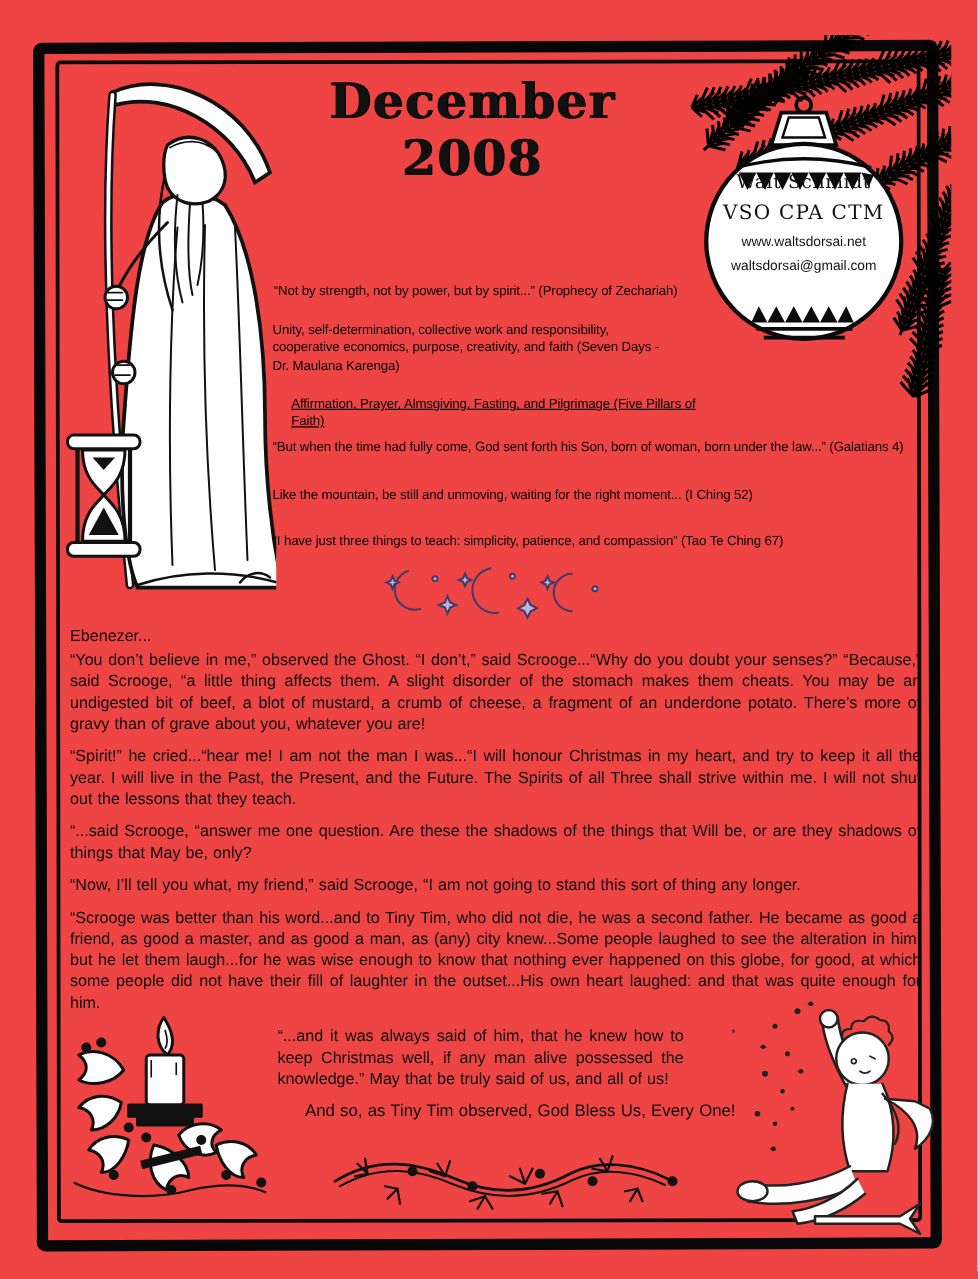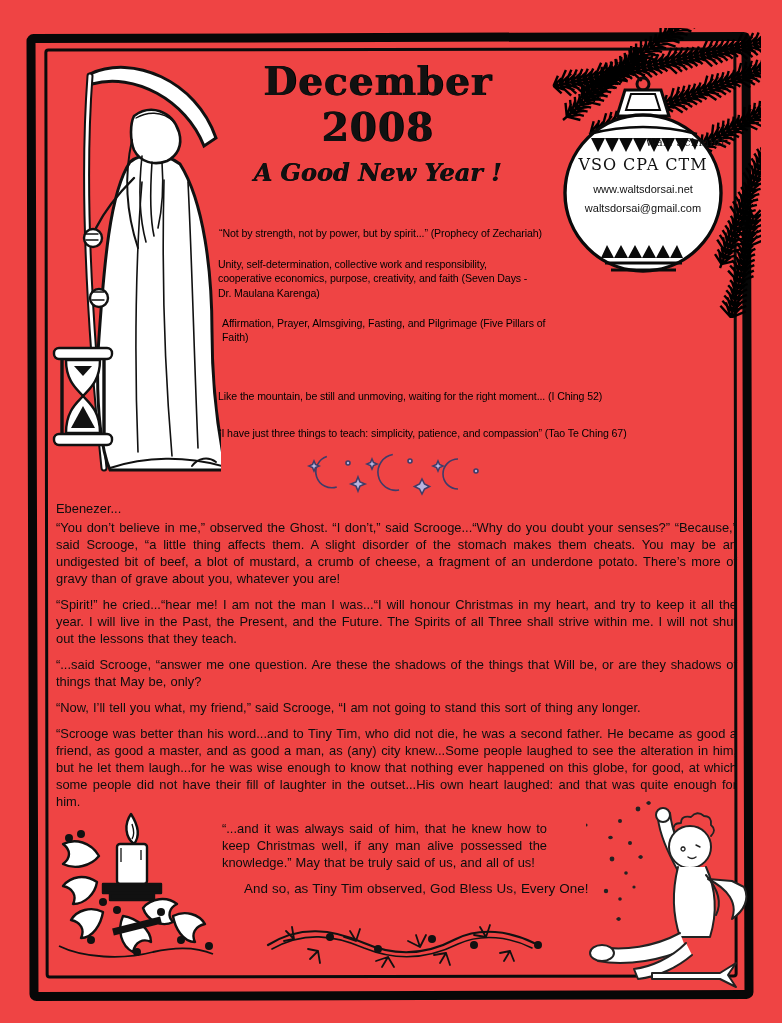--- a/index.html
+++ b/index.html
@@ -16,29 +16,29 @@
   .nl-title{font-family:"DejaVu Serif",serif;font-weight:bold;font-size:39px;
             letter-spacing:1px;text-shadow:1px 0 #000;margin:0 0 6px 0;}
   .nl-sub{font-family:"DejaVu Serif",serif;font-style:italic;font-weight:bold;
           font-size:24px;line-height:1.45;text-shadow:0.5px 0 #000;}
   .nl-holidays{font-family:"DejaVu Serif",serif;font-style:italic;font-weight:bold;
                font-size:14.5px;margin-top:7px;letter-spacing:0.5px;word-spacing:5px;}
   
   .pine-wrap{position:absolute;left:535px;top:28px;width:226px;height:290px;}
   .pine-wrap svg{position:absolute;left:0;top:0;}
   .ornament-text{position:absolute;left:560px;top:136px;width:166px;text-align:center;}
-  .orn-name{font-family:"DejaVu Serif",serif;font-size:11px;letter-spacing:0.5px;text-align:right;}
+  .orn-name{font-family:"DejaVu Serif",serif;font-size:15px;letter-spacing:0.5px;}
   .orn-cred{font-family:"DejaVu Serif",serif;font-size:16px;letter-spacing:1px;margin-top:6px;}
   .orn-web{font-size:11px;margin-top:9px;}
   .orn-mail{font-size:11px;margin-top:7px;}
   
   .quote{position:absolute;font-size:10.6px;line-height:1.35;letter-spacing:-0.1px;color:#000;}
   .q1{left:219px;top:226px;width:345px;}
   .q2{left:218px;top:257px;width:312px;}
-  .q3{left:222px;top:316px;width:350px;}
+  .q3{left:233px;top:316px;width:350px;text-decoration:underline;}
   .q4{left:218px;top:351px;width:540px;}
   .q5{left:218px;top:389px;width:460px;}
   .q6{left:218px;top:426px;width:460px;}
   
   .moon-divider{position:absolute;left:298px;top:449px;width:190px;height:48px;}
   
   .story{position:absolute;left:56px;top:500px;width:681px;font-size:12.9px;
          line-height:1.32;word-spacing:0.5px;color:#0d0d0d;}
   .story p{margin:0 0 9px 0;text-align:justify;}
   .story .salutation{text-align:left;margin-bottom:2px;}
@@ -97,21 +97,20 @@
         <path d="M16,12 C16,34 28,42 33,48 C38,42 50,34 50,12 Z"></path>
         <path d="M16,85 C16,62 28,54 33,48 C38,54 50,62 50,85 Z"></path>
         <path d="M21,80 L33,58 L45,80 Z" fill="#111" stroke="none"></path>
         <path d="M24,18 h18 l-9,10 z" fill="#111" stroke="none"></path>
       </g>
     </svg>
   </div>
 
   <div class="title-block">
     <div class="nl-title">December 2008</div>
-    <div class="nl-sub">A Good New Year !</div>
   </div>
 
   <div class="pine-wrap">
     <svg id="pine-svg" width="226" height="290" viewBox="0 0 226 290">
         <path d="M230,14L18,58M230.0,14.0l10.4,3.7M230.0,14.0l8.0,-7.5M230.0,14.0l8.1,7.5M230.0,14.0l4.4,-10.1M224.1,15.2l11.3,4.1M224.1,15.2l8.7,-8.2M224.1,15.2l8.8,8.1M224.1,15.2l4.9,-11.0M218.3,16.4l12.2,4.4M218.3,16.4l9.5,-8.9M218.3,16.4l9.6,8.8M218.3,16.4l5.3,-11.9M212.4,17.7l13.2,4.7M212.4,17.7l10.2,-9.6M212.4,17.7l10.3,9.5M212.4,17.7l5.7,-12.8M206.5,18.9l14.1,5.1M206.5,18.9l10.9,-10.3M206.5,18.9l11.0,10.2M206.5,18.9l6.1,-13.7M200.6,20.1l15.1,5.4M200.6,20.1l11.7,-11.0M200.6,20.1l11.8,10.9M200.6,20.1l6.5,-14.6M194.8,21.3l10.4,3.7M194.8,21.3l8.0,-7.5M194.8,21.3l8.1,7.5M194.8,21.3l4.4,-10.1M188.9,22.5l11.3,4.1M188.9,22.5l8.7,-8.2M188.9,22.5l8.8,8.1M188.9,22.5l4.9,-11.0M183.0,23.8l12.2,4.4M183.0,23.8l9.5,-8.9M183.0,23.8l9.6,8.8M183.0,23.8l5.3,-11.9M177.1,25.0l13.2,4.7M177.1,25.0l10.2,-9.6M177.1,25.0l10.3,9.5M177.1,25.0l5.7,-12.8M171.3,26.2l14.1,5.1M171.3,26.2l10.9,-10.3M171.3,26.2l11.0,10.2M171.3,26.2l6.1,-13.7M165.4,27.4l15.1,5.4M165.4,27.4l11.7,-11.0M165.4,27.4l11.8,10.9M165.4,27.4l6.5,-14.6M159.5,28.6l10.4,3.7M159.5,28.6l8.0,-7.5M159.5,28.6l8.1,7.5M159.5,28.6l4.4,-10.1M153.6,29.9l11.3,4.1M153.6,29.9l8.7,-8.2M153.6,29.9l8.8,8.1M153.6,29.9l4.9,-11.0M147.8,31.1l12.2,4.4M147.8,31.1l9.5,-8.9M147.8,31.1l9.6,8.8M147.8,31.1l5.3,-11.9M141.9,32.3l13.2,4.7M141.9,32.3l10.2,-9.6M141.9,32.3l10.3,9.5M141.9,32.3l5.7,-12.8M136.0,33.5l14.1,5.1M136.0,33.5l10.9,-10.3M136.0,33.5l11.0,10.2M136.0,33.5l6.1,-13.7M130.1,34.7l15.1,5.4M130.1,34.7l11.7,-11.0M130.1,34.7l11.8,10.9M130.1,34.7l6.5,-14.6M124.3,35.9l10.4,3.7M124.3,35.9l8.0,-7.5M124.3,35.9l8.1,7.5M124.3,35.9l4.4,-10.1M118.4,37.2l11.3,4.1M118.4,37.2l8.7,-8.2M118.4,37.2l8.8,8.1M118.4,37.2l4.9,-11.0M112.5,38.4l12.2,4.4M112.5,38.4l9.5,-8.9M112.5,38.4l9.6,8.8M112.5,38.4l5.3,-11.9M106.6,39.6l13.2,4.7M106.6,39.6l10.2,-9.6M106.6,39.6l10.3,9.5M106.6,39.6l5.7,-12.8M100.8,40.8l14.1,5.1M100.8,40.8l10.9,-10.3M100.8,40.8l11.0,10.2M100.8,40.8l6.1,-13.7M94.9,42.0l15.1,5.4M94.9,42.0l11.7,-11.0M94.9,42.0l11.8,10.9M94.9,42.0l6.5,-14.6M89.0,43.3l10.4,3.7M89.0,43.3l8.0,-7.5M89.0,43.3l8.1,7.5M89.0,43.3l4.4,-10.1M83.1,44.5l11.3,4.1M83.1,44.5l8.7,-8.2M83.1,44.5l8.8,8.1M83.1,44.5l4.9,-11.0M77.3,45.7l12.2,4.4M77.3,45.7l9.5,-8.9M77.3,45.7l9.6,8.8M77.3,45.7l5.3,-11.9M71.4,46.9l13.2,4.7M71.4,46.9l10.2,-9.6M71.4,46.9l10.3,9.5M71.4,46.9l5.7,-12.8M65.5,48.1l14.1,5.1M65.5,48.1l10.9,-10.3M65.5,48.1l11.0,10.2M65.5,48.1l6.1,-13.7M59.6,49.4l15.1,5.4M59.6,49.4l11.7,-11.0M59.6,49.4l11.8,10.9M59.6,49.4l6.5,-14.6M53.8,50.6l10.4,3.7M53.8,50.6l8.0,-7.5M53.8,50.6l8.1,7.5M53.8,50.6l4.4,-10.1M47.9,51.8l11.3,4.1M47.9,51.8l8.7,-8.2M47.9,51.8l8.8,8.1M47.9,51.8l4.9,-11.0M42.0,53.0l12.2,4.4M42.0,53.0l9.5,-8.9M42.0,53.0l9.6,8.8M42.0,53.0l5.3,-11.9M36.1,54.2l13.2,4.7M36.1,54.2l10.2,-9.6M36.1,54.2l10.3,9.5M36.1,54.2l5.7,-12.8M30.3,55.5l14.1,5.1M30.3,55.5l10.9,-10.3M30.3,55.5l11.0,10.2M30.3,55.5l6.1,-13.7M24.4,56.7l15.1,5.4M24.4,56.7l11.7,-11.0M24.4,56.7l11.8,10.9M24.4,56.7l6.5,-14.6M18.5,57.9l10.4,3.7M18.5,57.9l8.0,-7.5M18.5,57.9l8.1,7.5M18.5,57.9l4.4,-10.1" fill="none" stroke="#000" stroke-width="2.4"></path>
         <path d="M230,40L55,105M230.0,40.0l10.8,2.1M230.0,40.0l6.8,-8.7M230.0,40.0l9.1,6.2M230.0,40.0l2.9,-10.6M224.4,42.1l11.8,2.3M224.4,42.1l7.4,-9.4M224.4,42.1l9.9,6.7M224.4,42.1l3.1,-11.6M218.8,44.2l12.8,2.5M218.8,44.2l8.0,-10.2M218.8,44.2l10.8,7.3M218.8,44.2l3.4,-12.5M213.1,46.3l13.7,2.7M213.1,46.3l8.6,-11.0M213.1,46.3l11.6,7.8M213.1,46.3l3.7,-13.5M207.5,48.4l14.7,2.9M207.5,48.4l9.3,-11.8M207.5,48.4l12.4,8.4M207.5,48.4l3.9,-14.5M201.9,50.4l15.7,3.1M201.9,50.4l9.9,-12.6M201.9,50.4l13.3,9.0M201.9,50.4l4.2,-15.4M196.3,52.5l10.8,2.1M196.3,52.5l6.8,-8.7M196.3,52.5l9.1,6.2M196.3,52.5l2.9,-10.6M190.6,54.6l11.8,2.3M190.6,54.6l7.4,-9.4M190.6,54.6l9.9,6.7M190.6,54.6l3.1,-11.6M185.0,56.7l12.8,2.5M185.0,56.7l8.0,-10.2M185.0,56.7l10.8,7.3M185.0,56.7l3.4,-12.5M179.4,58.8l13.7,2.7M179.4,58.8l8.6,-11.0M179.4,58.8l11.6,7.8M179.4,58.8l3.7,-13.5M173.8,60.9l14.7,2.9M173.8,60.9l9.3,-11.8M173.8,60.9l12.4,8.4M173.8,60.9l3.9,-14.5M168.1,63.0l15.7,3.1M168.1,63.0l9.9,-12.6M168.1,63.0l13.3,9.0M168.1,63.0l4.2,-15.4M162.5,65.1l10.8,2.1M162.5,65.1l6.8,-8.7M162.5,65.1l9.1,6.2M162.5,65.1l2.9,-10.6M156.9,67.2l11.8,2.3M156.9,67.2l7.4,-9.4M156.9,67.2l9.9,6.7M156.9,67.2l3.1,-11.6M151.3,69.2l12.8,2.5M151.3,69.2l8.0,-10.2M151.3,69.2l10.8,7.3M151.3,69.2l3.4,-12.5M145.6,71.3l13.7,2.7M145.6,71.3l8.6,-11.0M145.6,71.3l11.6,7.8M145.6,71.3l3.7,-13.5M140.0,73.4l14.7,2.9M140.0,73.4l9.3,-11.8M140.0,73.4l12.4,8.4M140.0,73.4l3.9,-14.5M134.4,75.5l15.7,3.1M134.4,75.5l9.9,-12.6M134.4,75.5l13.3,9.0M134.4,75.5l4.2,-15.4M128.8,77.6l10.8,2.1M128.8,77.6l6.8,-8.7M128.8,77.6l9.1,6.2M128.8,77.6l2.9,-10.6M123.1,79.7l11.8,2.3M123.1,79.7l7.4,-9.4M123.1,79.7l9.9,6.7M123.1,79.7l3.1,-11.6M117.5,81.8l12.8,2.5M117.5,81.8l8.0,-10.2M117.5,81.8l10.8,7.3M117.5,81.8l3.4,-12.5M111.9,83.9l13.7,2.7M111.9,83.9l8.6,-11.0M111.9,83.9l11.6,7.8M111.9,83.9l3.7,-13.5M106.3,86.0l14.7,2.9M106.3,86.0l9.3,-11.8M106.3,86.0l12.4,8.4M106.3,86.0l3.9,-14.5M100.6,88.0l15.7,3.1M100.6,88.0l9.9,-12.6M100.6,88.0l13.3,9.0M100.6,88.0l4.2,-15.4M95.0,90.1l10.8,2.1M95.0,90.1l6.8,-8.7M95.0,90.1l9.1,6.2M95.0,90.1l2.9,-10.6M89.4,92.2l11.8,2.3M89.4,92.2l7.4,-9.4M89.4,92.2l9.9,6.7M89.4,92.2l3.1,-11.6M83.8,94.3l12.8,2.5M83.8,94.3l8.0,-10.2M83.8,94.3l10.8,7.3M83.8,94.3l3.4,-12.5M78.1,96.4l13.7,2.7M78.1,96.4l8.6,-11.0M78.1,96.4l11.6,7.8M78.1,96.4l3.7,-13.5M72.5,98.5l14.7,2.9M72.5,98.5l9.3,-11.8M72.5,98.5l12.4,8.4M72.5,98.5l3.9,-14.5M66.9,100.6l15.7,3.1M66.9,100.6l9.9,-12.6M66.9,100.6l13.3,9.0M66.9,100.6l4.2,-15.4M61.3,102.7l10.8,2.1M61.3,102.7l6.8,-8.7M61.3,102.7l9.1,6.2M61.3,102.7l2.9,-10.6M55.6,104.8l11.8,2.3M55.6,104.8l7.4,-9.4M55.6,104.8l9.9,6.7M55.6,104.8l3.1,-11.6" fill="none" stroke="#000" stroke-width="2.4"></path>
         <path d="M234,80L110,150M234.0,80.0l11.0,0.4M234.0,80.0l5.3,-9.6M234.0,80.0l10.0,4.6M234.0,80.0l1.2,-10.9M228.8,82.9l12.0,0.4M228.8,82.9l5.8,-10.5M228.8,82.9l10.9,5.1M228.8,82.9l1.3,-11.9M223.6,85.9l13.0,0.5M223.6,85.9l6.3,-11.4M223.6,85.9l11.8,5.5M223.6,85.9l1.4,-12.9M218.3,88.8l14.0,0.5M218.3,88.8l6.8,-12.2M218.3,88.8l12.7,5.9M218.3,88.8l1.5,-13.9M213.1,91.8l15.0,0.5M213.1,91.8l7.3,-13.1M213.1,91.8l13.6,6.3M213.1,91.8l1.6,-14.9M207.9,94.7l16.0,0.6M207.9,94.7l7.8,-14.0M207.9,94.7l14.5,6.8M207.9,94.7l1.7,-15.9M202.7,97.7l11.0,0.4M202.7,97.7l5.3,-9.6M202.7,97.7l10.0,4.6M202.7,97.7l1.2,-10.9M197.4,100.6l12.0,0.4M197.4,100.6l5.8,-10.5M197.4,100.6l10.9,5.1M197.4,100.6l1.3,-11.9M192.2,103.6l13.0,0.5M192.2,103.6l6.3,-11.4M192.2,103.6l11.8,5.5M192.2,103.6l1.4,-12.9M187.0,106.5l14.0,0.5M187.0,106.5l6.8,-12.2M187.0,106.5l12.7,5.9M187.0,106.5l1.5,-13.9M181.8,109.5l15.0,0.5M181.8,109.5l7.3,-13.1M181.8,109.5l13.6,6.3M181.8,109.5l1.6,-14.9M176.5,112.4l16.0,0.6M176.5,112.4l7.8,-14.0M176.5,112.4l14.5,6.8M176.5,112.4l1.7,-15.9M171.3,115.4l11.0,0.4M171.3,115.4l5.3,-9.6M171.3,115.4l10.0,4.6M171.3,115.4l1.2,-10.9M166.1,118.3l12.0,0.4M166.1,118.3l5.8,-10.5M166.1,118.3l10.9,5.1M166.1,118.3l1.3,-11.9M160.9,121.3l13.0,0.5M160.9,121.3l6.3,-11.4M160.9,121.3l11.8,5.5M160.9,121.3l1.4,-12.9M155.6,124.2l14.0,0.5M155.6,124.2l6.8,-12.2M155.6,124.2l12.7,5.9M155.6,124.2l1.5,-13.9M150.4,127.2l15.0,0.5M150.4,127.2l7.3,-13.1M150.4,127.2l13.6,6.3M150.4,127.2l1.6,-14.9M145.2,130.1l16.0,0.6M145.2,130.1l7.8,-14.0M145.2,130.1l14.5,6.8M145.2,130.1l1.7,-15.9M140.0,133.1l11.0,0.4M140.0,133.1l5.3,-9.6M140.0,133.1l10.0,4.6M140.0,133.1l1.2,-10.9M134.7,136.0l12.0,0.4M134.7,136.0l5.8,-10.5M134.7,136.0l10.9,5.1M134.7,136.0l1.3,-11.9M129.5,139.0l13.0,0.5M129.5,139.0l6.3,-11.4M129.5,139.0l11.8,5.5M129.5,139.0l1.4,-12.9M124.3,141.9l14.0,0.5M124.3,141.9l6.8,-12.2M124.3,141.9l12.7,5.9M124.3,141.9l1.5,-13.9M119.1,144.9l15.0,0.5M119.1,144.9l7.3,-13.1M119.1,144.9l13.6,6.3M119.1,144.9l1.6,-14.9M113.8,147.8l16.0,0.6M113.8,147.8l7.8,-14.0M113.8,147.8l14.5,6.8M113.8,147.8l1.7,-15.9" fill="none" stroke="#000" stroke-width="2.4"></path>
         <path d="M150,-4L45,70M150.0,-4.0l11.0,-0.7M150.0,-4.0l4.4,-10.1M150.0,-4.0l10.4,3.6M150.0,-4.0l0.1,-11.0M145.1,-0.5l12.0,-0.8M145.1,-0.5l4.7,-11.0M145.1,-0.5l11.3,4.0M145.1,-0.5l0.1,-12.0M140.2,2.9l13.0,-0.8M140.2,2.9l5.1,-11.9M140.2,2.9l12.3,4.3M140.2,2.9l0.1,-13.0M135.3,6.4l14.0,-0.9M135.3,6.4l5.5,-12.9M135.3,6.4l13.2,4.6M135.3,6.4l0.1,-14.0M130.4,9.8l15.0,-1.0M130.4,9.8l5.9,-13.8M130.4,9.8l14.2,4.9M130.4,9.8l0.1,-15.0M125.5,13.3l16.0,-1.0M125.5,13.3l6.3,-14.7M125.5,13.3l15.1,5.3M125.5,13.3l0.1,-16.0M120.6,16.7l11.0,-0.7M120.6,16.7l4.4,-10.1M120.6,16.7l10.4,3.6M120.6,16.7l0.1,-11.0M115.7,20.2l12.0,-0.8M115.7,20.2l4.7,-11.0M115.7,20.2l11.3,4.0M115.7,20.2l0.1,-12.0M110.8,23.7l13.0,-0.8M110.8,23.7l5.1,-11.9M110.8,23.7l12.3,4.3M110.8,23.7l0.1,-13.0M105.9,27.1l14.0,-0.9M105.9,27.1l5.5,-12.9M105.9,27.1l13.2,4.6M105.9,27.1l0.1,-14.0M101.0,30.6l15.0,-1.0M101.0,30.6l5.9,-13.8M101.0,30.6l14.2,4.9M101.0,30.6l0.1,-15.0M96.1,34.0l16.0,-1.0M96.1,34.0l6.3,-14.7M96.1,34.0l15.1,5.3M96.1,34.0l0.1,-16.0M91.1,37.5l11.0,-0.7M91.1,37.5l4.4,-10.1M91.1,37.5l10.4,3.6M91.1,37.5l0.1,-11.0M86.2,40.9l12.0,-0.8M86.2,40.9l4.7,-11.0M86.2,40.9l11.3,4.0M86.2,40.9l0.1,-12.0M81.3,44.4l13.0,-0.8M81.3,44.4l5.1,-11.9M81.3,44.4l12.3,4.3M81.3,44.4l0.1,-13.0M76.4,47.8l14.0,-0.9M76.4,47.8l5.5,-12.9M76.4,47.8l13.2,4.6M76.4,47.8l0.1,-14.0M71.5,51.3l15.0,-1.0M71.5,51.3l5.9,-13.8M71.5,51.3l14.2,4.9M71.5,51.3l0.1,-15.0M66.6,54.8l16.0,-1.0M66.6,54.8l6.3,-14.7M66.6,54.8l15.1,5.3M66.6,54.8l0.1,-16.0M61.7,58.2l11.0,-0.7M61.7,58.2l4.4,-10.1M61.7,58.2l10.4,3.6M61.7,58.2l0.1,-11.0M56.8,61.7l12.0,-0.8M56.8,61.7l4.7,-11.0M56.8,61.7l11.3,4.0M56.8,61.7l0.1,-12.0M51.9,65.1l13.0,-0.8M51.9,65.1l5.1,-11.9M51.9,65.1l12.3,4.3M51.9,65.1l0.1,-13.0M47.0,68.6l14.0,-0.9M47.0,68.6l5.5,-12.9M47.0,68.6l13.2,4.6M47.0,68.6l0.1,-14.0" fill="none" stroke="#000" stroke-width="2.4"></path>
         <path d="M228,130L185,240M228.0,130.0l8.8,-6.6M228.0,130.0l-1.9,-10.8M228.0,130.0l10.7,-2.7M228.0,130.0l-6.0,-9.2M225.8,135.6l9.6,-7.2M225.8,135.6l-2.1,-11.8M225.8,135.6l11.6,-2.9M225.8,135.6l-6.5,-10.1M223.6,141.2l10.4,-7.8M223.6,141.2l-2.3,-12.8M223.6,141.2l12.6,-3.2M223.6,141.2l-7.1,-10.9M221.4,146.8l11.2,-8.5M221.4,146.8l-2.5,-13.8M221.4,146.8l13.6,-3.4M221.4,146.8l-7.6,-11.7M219.3,152.4l12.0,-9.1M219.3,152.4l-2.6,-14.8M219.3,152.4l14.5,-3.7M219.3,152.4l-8.2,-12.6M217.1,157.9l12.8,-9.7M217.1,157.9l-2.8,-15.7M217.1,157.9l15.5,-3.9M217.1,157.9l-8.7,-13.4M214.9,163.5l8.8,-6.6M214.9,163.5l-1.9,-10.8M214.9,163.5l10.7,-2.7M214.9,163.5l-6.0,-9.2M212.7,169.1l9.6,-7.2M212.7,169.1l-2.1,-11.8M212.7,169.1l11.6,-2.9M212.7,169.1l-6.5,-10.1M210.5,174.7l10.4,-7.8M210.5,174.7l-2.3,-12.8M210.5,174.7l12.6,-3.2M210.5,174.7l-7.1,-10.9M208.3,180.3l11.2,-8.5M208.3,180.3l-2.5,-13.8M208.3,180.3l13.6,-3.4M208.3,180.3l-7.6,-11.7M206.2,185.9l12.0,-9.1M206.2,185.9l-2.6,-14.8M206.2,185.9l14.5,-3.7M206.2,185.9l-8.2,-12.6M204.0,191.5l12.8,-9.7M204.0,191.5l-2.8,-15.7M204.0,191.5l15.5,-3.9M204.0,191.5l-8.7,-13.4M201.8,197.1l8.8,-6.6M201.8,197.1l-1.9,-10.8M201.8,197.1l10.7,-2.7M201.8,197.1l-6.0,-9.2M199.6,202.6l9.6,-7.2M199.6,202.6l-2.1,-11.8M199.6,202.6l11.6,-2.9M199.6,202.6l-6.5,-10.1M197.4,208.2l10.4,-7.8M197.4,208.2l-2.3,-12.8M197.4,208.2l12.6,-3.2M197.4,208.2l-7.1,-10.9M195.2,213.8l11.2,-8.5M195.2,213.8l-2.5,-13.8M195.2,213.8l13.6,-3.4M195.2,213.8l-7.6,-11.7M193.0,219.4l12.0,-9.1M193.0,219.4l-2.6,-14.8M193.0,219.4l14.5,-3.7M193.0,219.4l-8.2,-12.6M190.9,225.0l12.8,-9.7M190.9,225.0l-2.8,-15.7M190.9,225.0l15.5,-3.9M190.9,225.0l-8.7,-13.4M188.7,230.6l8.8,-6.6M188.7,230.6l-1.9,-10.8M188.7,230.6l10.7,-2.7M188.7,230.6l-6.0,-9.2M186.5,236.2l9.6,-7.2M186.5,236.2l-2.1,-11.8M186.5,236.2l11.6,-2.9M186.5,236.2l-6.5,-10.1" fill="none" stroke="#000" stroke-width="2.4"></path>
         <path d="M218,190L196,290M218.0,190.0l7.6,-7.9M218.0,190.0l-3.6,-10.4M218.0,190.0l10.1,-4.3M218.0,190.0l-7.4,-8.2M216.7,195.9l8.3,-8.6M216.7,195.9l-3.9,-11.3M216.7,195.9l11.0,-4.7M216.7,195.9l-8.0,-8.9M215.4,201.7l9.0,-9.4M215.4,201.7l-4.3,-12.3M215.4,201.7l12.0,-5.1M215.4,201.7l-8.7,-9.7M214.1,207.6l9.7,-10.1M214.1,207.6l-4.6,-13.2M214.1,207.6l12.9,-5.5M214.1,207.6l-9.4,-10.4M212.8,213.4l10.4,-10.8M212.8,213.4l-4.9,-14.2M212.8,213.4l13.8,-5.9M212.8,213.4l-10.0,-11.1M211.6,219.3l11.1,-11.5M211.6,219.3l-5.2,-15.1M211.6,219.3l14.7,-6.3M211.6,219.3l-10.7,-11.9M210.3,225.2l7.6,-7.9M210.3,225.2l-3.6,-10.4M210.3,225.2l10.1,-4.3M210.3,225.2l-7.4,-8.2M209.0,231.0l8.3,-8.6M209.0,231.0l-3.9,-11.3M209.0,231.0l11.0,-4.7M209.0,231.0l-8.0,-8.9M207.7,236.9l9.0,-9.4M207.7,236.9l-4.3,-12.3M207.7,236.9l12.0,-5.1M207.7,236.9l-8.7,-9.7M206.4,242.7l9.7,-10.1M206.4,242.7l-4.6,-13.2M206.4,242.7l12.9,-5.5M206.4,242.7l-9.4,-10.4M205.1,248.6l10.4,-10.8M205.1,248.6l-4.9,-14.2M205.1,248.6l13.8,-5.9M205.1,248.6l-10.0,-11.1M203.8,254.5l11.1,-11.5M203.8,254.5l-5.2,-15.1M203.8,254.5l14.7,-6.3M203.8,254.5l-10.7,-11.9M202.5,260.3l7.6,-7.9M202.5,260.3l-3.6,-10.4M202.5,260.3l10.1,-4.3M202.5,260.3l-7.4,-8.2M201.2,266.2l8.3,-8.6M201.2,266.2l-3.9,-11.3M201.2,266.2l11.0,-4.7M201.2,266.2l-8.0,-8.9M200.0,272.0l9.0,-9.4M200.0,272.0l-4.3,-12.3M200.0,272.0l12.0,-5.1M200.0,272.0l-8.7,-9.7M198.7,277.9l9.7,-10.1M198.7,277.9l-4.6,-13.2M198.7,277.9l12.9,-5.5M198.7,277.9l-9.4,-10.4M197.4,283.8l10.4,-10.8M197.4,283.8l-4.9,-14.2M197.4,283.8l13.8,-5.9M197.4,283.8l-10.0,-11.1M196.1,289.6l11.1,-11.5M196.1,289.6l-5.2,-15.1M196.1,289.6l14.7,-6.3M196.1,289.6l-10.7,-11.9" fill="none" stroke="#000" stroke-width="2.4"></path>
@@ -136,20 +135,21 @@
   <div class="ornament-text">
     <div class="orn-name">Walt Schmidt</div>
     <div class="orn-cred">VSO CPA CTM</div>
     <div class="orn-web">www.waltsdorsai.net</div>
     <div class="orn-mail">waltsdorsai@gmail.com</div>
   </div>
 
   <div class="quote q1">“Not by strength, not by power, but by spirit...” (Prophecy of Zechariah)</div>
   <div class="quote q2">Unity, self-determination, collective work and responsibility, cooperative economics, purpose, creativity, and faith (Seven Days - Dr. Maulana Karenga)</div>
   <div class="quote q3">Affirmation, Prayer, Almsgiving, Fasting, and Pilgrimage (Five Pillars of Faith)</div>
+  <div class="quote q4">“But when the time had fully come, God sent forth his Son, born of woman, born under the law...” (Galatians 4)</div>
   <div class="quote q5">Like the mountain, be still and unmoving, waiting for the right moment... (I Ching 52)</div>
   <div class="quote q6">“I have just three things to teach: simplicity, patience, and compassion” (Tao Te Ching 67)</div>
 
   <div class="moon-divider">
     <svg width="190" height="48" viewBox="0 0 190 48">
       <g stroke="#3f3c68" stroke-width="1.6" fill="#aca6d6">
         <path d="M34,8 A15,15 0 1 0 34,40 A11,11 0 1 1 34,8 Z" transform="rotate(-18 30 24)"></path>
         <path d="M98,6 A16,16 0 1 0 98,42 A12,12 0 1 1 98,6 Z" transform="rotate(-10 94 24)"></path>
         <path d="M160,10 A14,14 0 1 0 160,40 A10.5,10.5 0 1 1 160,10 Z"></path>
         <g fill="#b9b3de">

